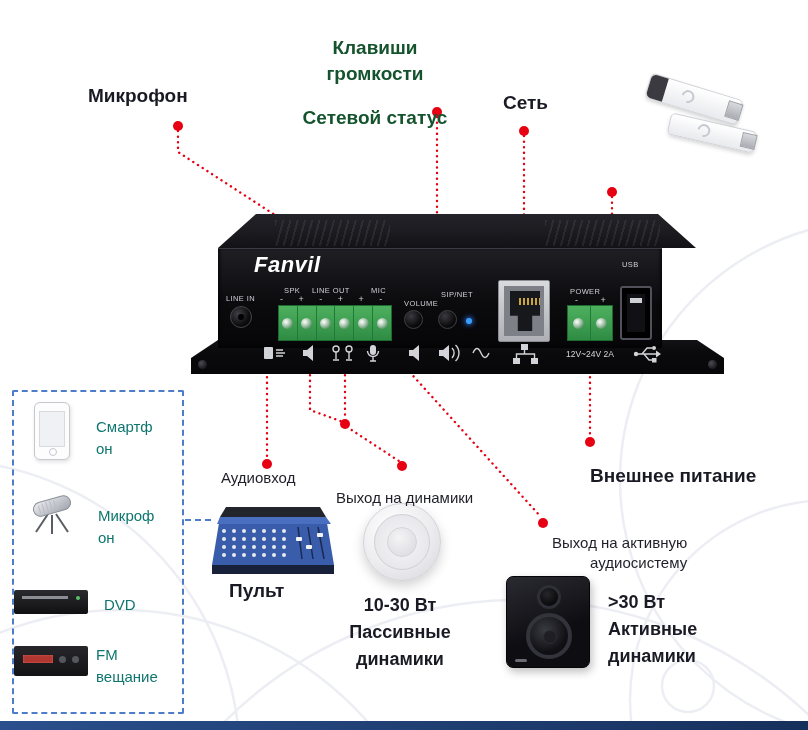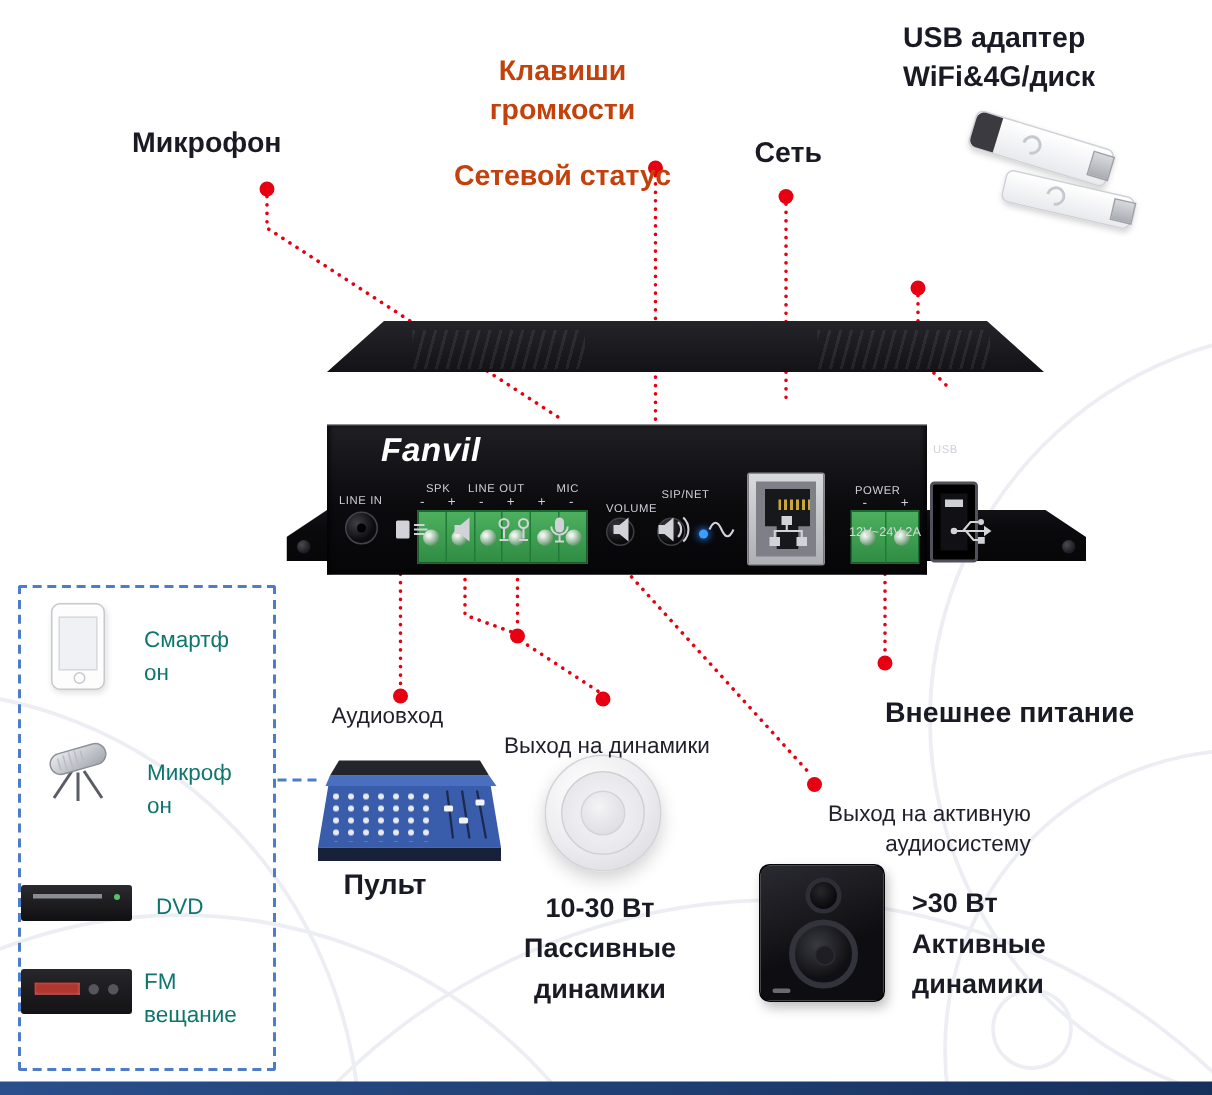--- a/index.html
+++ b/index.html
@@ -10,21 +10,21 @@
   .bg-decor { position:absolute; inset:0; width:808px; height:730px; }
   .bottom-bar { position:absolute; left:0; top:721px; width:808px; height:9px;
                 background:linear-gradient(90deg,#2a4f8c,#16305c); }
 
   
   .callout { position:absolute; color:#1a1a25; white-space:pre-line; }
   .bold  { font-weight:bold; font-size:19px; line-height:25px; }
   .norm  { font-weight:normal; font-size:15px; line-height:20px; color:#1f1f29; }
   .c-mic      { left:88px;  top:83px; }
   .c-volnet   { left:300px; top:17px; width:150px; text-align:center; }
-  .c-volnet div { font-weight:bold; font-size:19px; line-height:26px; color:#c2410c; }
+  .c-volnet div { font-weight:bold; font-size:19px; line-height:26px; color:#14532d; }
   .c-net      { left:503px; top:90px; }
   .c-usb      { left:602px; top:13px; line-height:26px; }
   .c-audioin  { left:221px; top:468px; }
   .c-spkout   { left:336px; top:488px; }
   .c-extpwr   { left:578px; top:463px;margin-left:12px; }
   .c-activeout{ left:552px; top:533px;text-align:right; }
   .c-mixer    { left:229px; top:578px; }
   .c-passive  { left:330px; top:592px; width:140px; text-align:center; font-size:18px; line-height:27px; }
   .c-active   { left:608px; top:589px; font-size:18px; line-height:27px; }
 
@@ -53,23 +53,23 @@
           background:repeating-linear-gradient(105deg, rgba(255,255,255,.07) 0 2px, transparent 2px 7px); }
   .vent-l { left:85px; width:115px; }
   .vent-r { left:355px; width:115px; }
   .dev-bottom { position:absolute; left:0; top:126px; width:535px; height:46px;
                 clip-path:polygon(28px 6px, 507px 6px, 534px 24px, 534px 40px, 1px 40px, 1px 24px);
                 background:linear-gradient(180deg,#17171b,#0a0a0d 40%,#060608); }
   .screw { position:absolute; width:9px; height:9px; border-radius:50%;
            background:radial-gradient(circle at 35% 35%, #4a4a52, #1a1a1f 70%); }
   .screw-l { left:8px; top:152px; }
   .screw-r { left:518px; top:152px; }
-  .dev-panel { position:absolute; left:28px; top:40px; width:400px; height:100px;
+  .dev-panel { position:absolute; left:28px; top:40px; width:444px; height:100px;
                background:linear-gradient(180deg,#1f1f24 0%, #0b0b0e 55%, #060608 100%);
-               box-shadow:inset 0 1px 0 #3c3c46, inset 2px 0 3px rgba(0,0,0,.6), inset -2px 0 3px rgba(0,0,0,.6);margin-top:35px; }
+               box-shadow:inset 0 1px 0 #3c3c46, inset 2px 0 3px rgba(0,0,0,.6), inset -2px 0 3px rgba(0,0,0,.6); }
   .brand { position:absolute; left:36px; top:4px; color:#fff; font-size:22px; font-style:italic;
            font-weight:bold; letter-spacing:.5px; }
   .pl { position:absolute; font-size:7.5px; color:#cfd0d6; letter-spacing:.4px; white-space:nowrap; }
   .pol { position:absolute; font-size:9px; color:#cfd0d6; white-space:nowrap; }
   .pl-linein { left:8px;  top:46px; }
   .pl-spk    { left:66px; top:38px; }
   .pl-lineout{ left:94px; top:38px; }
   .pl-mic    { left:153px;top:38px; }
   .pol-1     { left:62px; top:46px; word-spacing:13px; }
   .pl-volume { left:186px;top:51px; }
@@ -199,22 +199,20 @@
     </g>
     <path d="M185 520 L214 520" fill="none" stroke="#4d7cc9" stroke-width="2" stroke-dasharray="6 4"></path>
   </svg>
 
   <div class="callout bold c-mic">Микрофон</div>
   <div class="callout c-volnet">
     <div>Клавиши громкости</div>
     <div>Сетевой статус</div>
   </div>
   <div class="callout bold c-net">Сеть</div>
-  <div class="callout bold c-usb">USB адаптер
-WiFi&amp;4G/диск</div>
 
   <div class="dongle dongle1">
     <span class="d-cap"></span>
     <span class="d-logo"></span>
     <span class="d-metal"></span>
   </div>
   <div class="dongle dongle2">
     <span class="d-logo"></span>
     <span class="d-metal"></span>
   </div>

